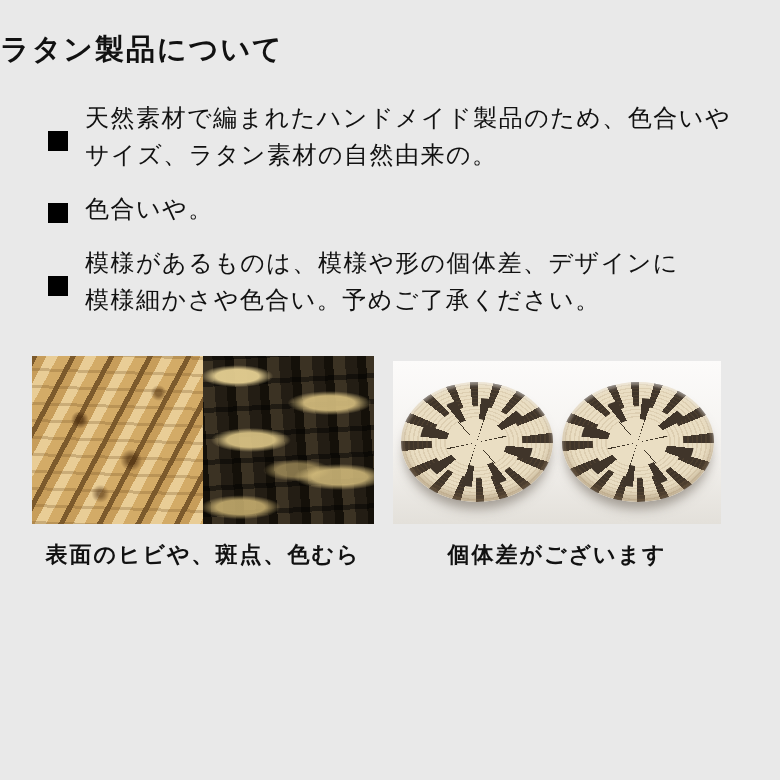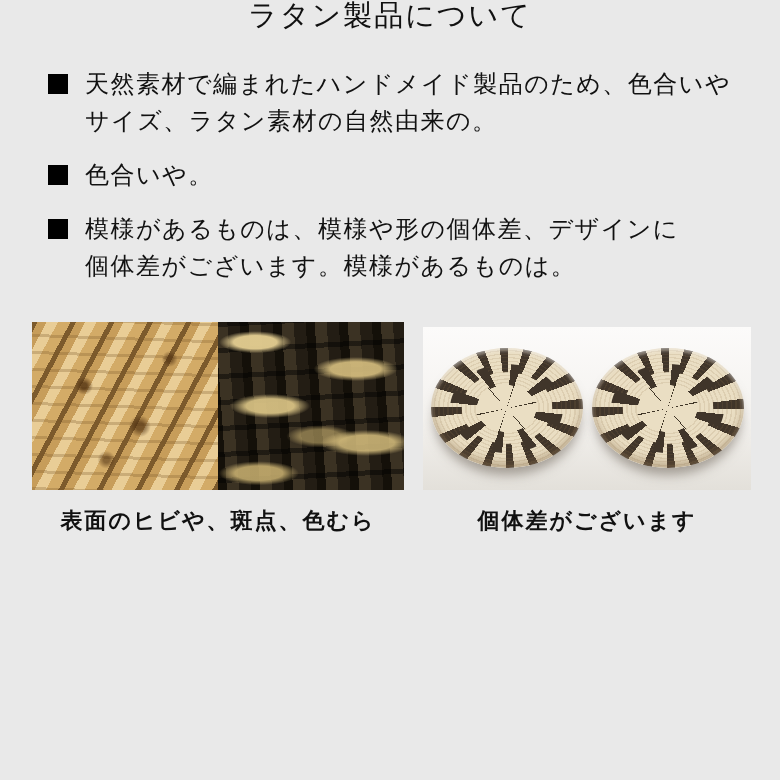--- a/index.html
+++ b/index.html
@@ -5,43 +5,42 @@
   html,body{margin:0;padding:0;}
   body{
     width:780px;height:780px;overflow:hidden;
     background:#e9e9e9;
     color:#111;
     font-family:"DejaVu Sans","Liberation Sans",sans-serif;
   }
   .sheet{width:780px;height:780px;position:relative;}
 
   .page-title{
-    margin:0;
-    text-align:center;
-    font-size:29px;font-weight:400;letter-spacing:2px;
+    margin:0;padding-top:34px;
+    font-size:29px;font-weight:700;letter-spacing:2px;
     line-height:1.1;
   }
 
   .notes{list-style:none;margin:34px 14px 0 48px;padding:0;}
-  .note{display:flex;align-items:flex-start;margin-bottom:17px;}
+  .note{display:flex;align-items:center;margin-bottom:17px;}
   .note:last-child{margin-bottom:0;}
   .sq{
     flex:0 0 20px;width:20px;height:20px;background:#000;
     margin-top:8px;
   }
   .txt{
     margin-left:17px;
     font-size:24px;line-height:37px;letter-spacing:1.5px;
     font-weight:400;
   }
   .ln{display:block;white-space:nowrap;}
 
   .figures{display:flex;margin:37px 0 0 32px;}
   figure{margin:0;padding:0;}
-  .fig1{width:372px;}
+  .fig1{width:342px;}
   .fig2{width:328px;margin-left:19px;padding-top:5px;}
   .img{overflow:hidden;}
   .fig1 .img{height:168px;}
   .fig2 .img{height:163px;}
   figcaption{
     text-align:center;font-weight:700;font-size:22px;
     letter-spacing:2px;margin-top:16px;
   }
 
   
@@ -113,21 +112,21 @@
     <li class="note">
       <span class="sq"></span>
       <span class="txt">
         <span class="ln">色合いや。</span>
       </span>
     </li>
     <li class="note">
       <span class="sq"></span>
       <span class="txt">
         <span class="ln">模様があるものは、模様や形の個体差、デザインに</span>
-        <span class="ln">個体差がございます。模様があるものは。</span>
+        <span class="ln">模様細かさや色合い。予めご了承ください。</span>
       </span>
     </li>
   </ul>
 
   <div class="figures">
 
     <figure class="fig1">
       <div class="img weave">
         <div class="weave-light"></div>
         <div class="weave-dark"></div>

